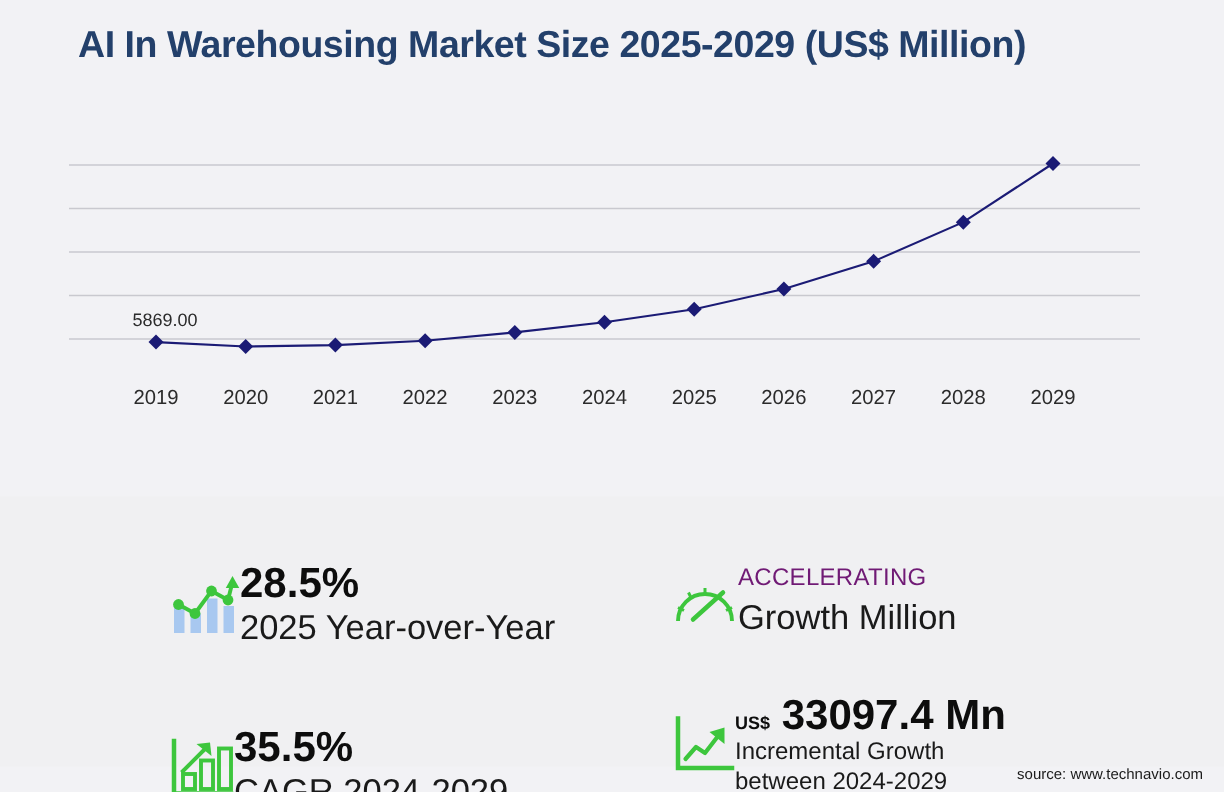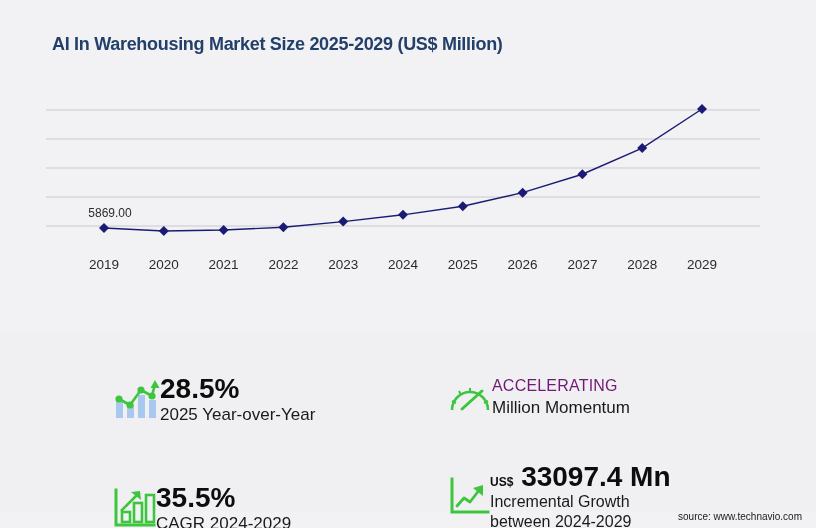--- a/index.html
+++ b/index.html
@@ -6,26 +6,25 @@
   html,body { width:816px; height:528px; }
   body {
     background:#f2f2f5;
     font-family:"Liberation Sans", sans-serif;
     position:relative;
     overflow:hidden;
   }
   #chart-title {
     position:absolute;
     left:52px; top:16px;
-    font-size:18px;
+    font-size:25px;
     font-weight:bold;
     color:#23406b;
     letter-spacing:-0.3px;
     white-space:nowrap;
-    margin-top:18px;
   }
   #plot-area {
     position:absolute;
     left:0; top:86px;
     width:744px; height:200px;
   }
   #plot-svg { display:block; }
   .gridline { stroke:#c9c9cf; stroke-width:1; }
   .series-line { fill:none; stroke:#1b1b75; stroke-width:1.4; }
   .marker { fill:#1b1b75; }
@@ -63,21 +62,21 @@
     white-space:nowrap;
   }
   .stat-value .unit-prefix { font-size:12px; font-weight:bold; }
   .stat-caption {
     font-size:16px;
     color:#1a1a1a;
     line-height:1.25;
     white-space:nowrap;
   }
   .stat-caption.big {
-    font-size:17px;
+    font-size:23px;
   }
   .stat-head {
     font-size:16px;
     color:#701a75;
     line-height:1.3;
     letter-spacing:0.2px;
     white-space:nowrap;
   }
   #cell-yoy   { left:112px; top:345px; }
   #cell-mom   { left:448px; top:348px; }
@@ -168,21 +167,21 @@
       <line x1="22" y1="13" x2="22" y2="9" stroke="#3dc63d" stroke-width="2"></line>
       <line x1="13" y1="16" x2="11" y2="12" stroke="#3dc63d" stroke-width="2"></line>
       <line x1="31" y1="16" x2="33" y2="12" stroke="#3dc63d" stroke-width="2"></line>
       <line x1="8" y1="24" x2="4" y2="22" stroke="#3dc63d" stroke-width="2"></line>
       <line x1="36" y1="24" x2="40" y2="22" stroke="#3dc63d" stroke-width="2"></line>
       <line x1="14" y1="30" x2="34" y2="12" stroke="#3dc63d" stroke-width="3" stroke-linecap="round"></line>
     </svg>
   </span>
   <span class="stat-text">
     <span class="stat-head">ACCELERATING</span>
-    <span class="stat-caption big">Million Momentum</span>
+    <span class="stat-caption big">Growth Million</span>
   </span>
 </div>
 
 <div class="stat-cell" id="cell-cagr">
   <span class="stat-icon">
     <svg width="44" height="42" viewBox="0 0 44 42">
       <polyline points="4,3 4,38 42,38" fill="none" stroke="#3dc63d" stroke-width="3" stroke-linecap="square"></polyline>
       <rect x="10" y="25" width="8" height="10" fill="none" stroke="#3dc63d" stroke-width="2.6"></rect>
       <rect x="22" y="16" width="8" height="19" fill="none" stroke="#3dc63d" stroke-width="2.6"></rect>
       <rect x="34" y="8" width="8" height="27" fill="none" stroke="#3dc63d" stroke-width="2.6"></rect>

